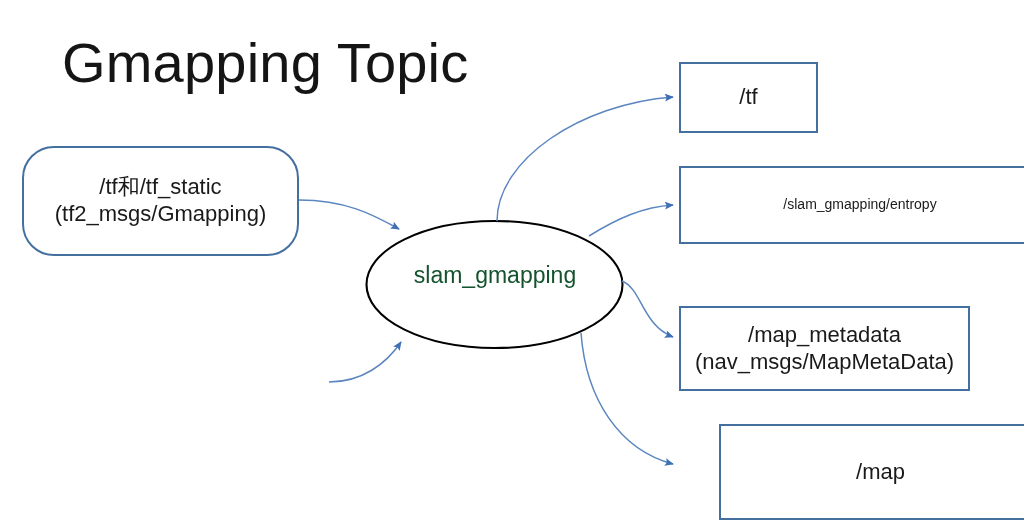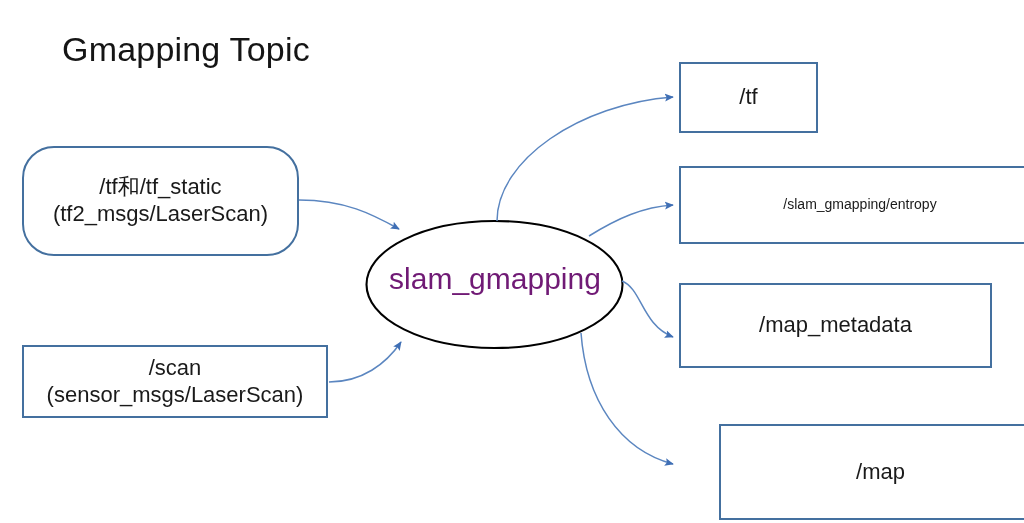--- a/index.html
+++ b/index.html
@@ -24,21 +24,21 @@
     top: 0;
     left: 0;
     width: 1024px;
     height: 523px;
   }
   .page-title {
     position: absolute;
     left: 62px;
     top: 30px;
     font-family: "Liberation Sans", sans-serif;
-    font-size: 34px;
+    font-size: 56px;
     font-weight: 400;
     color: #151515;
     letter-spacing: 0.2px;
     white-space: nowrap;
   }
   .node-box {
     position: absolute;
     box-sizing: border-box;
     background: #ffffff;
     border: 2px solid #44709f;
@@ -56,31 +56,31 @@
     display: block;
     white-space: nowrap;
   }
   .ellipse-label {
     position: absolute;
     left: 366px;
     top: 262px;
     width: 258px;
     text-align: center;
     font-family: "Liberation Sans", sans-serif;
-    font-size: 30px;
-    color: #701a75;
+    font-size: 23px;
+    color: #14532d;
     white-space: nowrap;
   }
   
   #box-tf-input  { left: 22px;  top: 146px; width: 277px; height: 110px; font-size: 22px; border-radius: 32px; }
   #box-scan-input{ left: 22px;  top: 345px; width: 306px; height: 73px;  font-size: 22px; }
   
   #box-tf-out        { left: 679px; top: 62px;  width: 139px; height: 71px;  font-size: 22px; }
   #box-entropy-out   { left: 679px; top: 166px; width: 362px; height: 78px;  font-size: 14px; }
-  #box-mapmeta-out   { left: 679px; top: 283px; width: 313px; height: 85px;  font-size: 22px; }
+  #box-mapmeta-out   { left: 679px; top: 306px; width: 291px; height: 85px;  font-size: 22px; }
   #box-map-out       { left: 679px; top: 424px; width: 323px; height: 96px;  font-size: 22px; margin-left: 40px; }
 </style>
 </head>
 <body>
 
 <div id="diagram-root">
 
   <div class="page-title">Gmapping Topic</div>
 
   <svg class="canvas" viewBox="0 0 1024 523" xmlns="http://www.w3.org/2000/svg">
@@ -102,37 +102,34 @@
 
     <path d="M 622,281 C 642,289 642,325 673,337" fill="none" stroke="#5b86c0" stroke-width="1.5" marker-end="url(#arrowhead)"></path>
 
     <path d="M 581,333 C 586,400 620,450 673,464" fill="none" stroke="#5b86c0" stroke-width="1.5" marker-end="url(#arrowhead)"></path>
   </svg>
 
   <div class="ellipse-label">slam_gmapping</div>
 
   <div class="node-box" id="box-tf-input">
     <span class="line">/tf和/tf_static</span>
-    <span class="line">(tf2_msgs/LaserScan)</span>
+    <span class="line">(tf2_msgs/Gmapping)</span>
   </div>
 
-  <div class="node-box" id="box-scan-input">
-    <span class="line">/scan</span>
-    <span class="line">(sensor_msgs/LaserScan)</span>
-  </div>
 
   <div class="node-box" id="box-tf-out">
     <span class="line">/tf</span>
   </div>
 
   <div class="node-box" id="box-entropy-out">
     <span class="line">/slam_gmapping/entropy</span>
   </div>
 
   <div class="node-box" id="box-mapmeta-out">
     <span class="line">/map_metadata</span>
+    <span class="line">(nav_msgs/MapMetaData)</span>
   </div>
 
   <div class="node-box" id="box-map-out">
     <span class="line">/map</span>
   </div>
 
 </div>
 
 </body></html>

